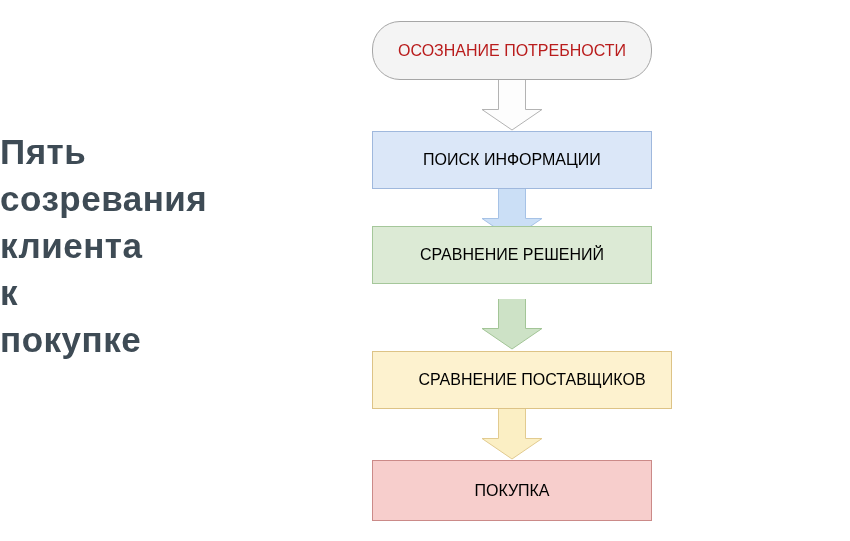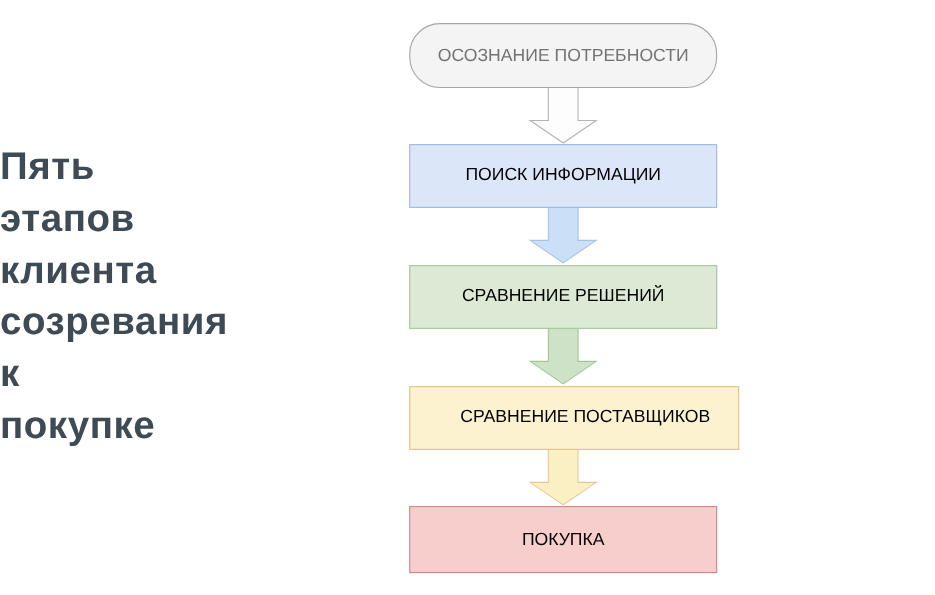--- a/index.html
+++ b/index.html
@@ -27,47 +27,46 @@
     position:absolute; left:0;
     width:278px;
     border:1px solid #999;
     display:flex; align-items:center; justify-content:center;
     text-align:center;
     font-size:16px;
     color:#000000;
   }
   .s1 { top:21px;  height:57px; }
   .s2 { top:131px; height:56px; }
-  .s3 { top:241px; height:56px; }
+  .s3 { top:226px; height:56px; }
   .s4 { top:351px; height:56px;padding-left:20px; }
   .s5 { top:460px; height:59px; }
   .arrow { position:absolute; left:108px; width:64px; height:51px; }
   .a1 { top:80px; }
   .a2 { top:189px; }
   .a3 { top:299px; }
   .a4 { top:409px; }
   .arrow svg { display:block; width:64px; height:51px; }
 </style>
 </head>
 <body>
 
 <div class="canvas">
 
   <div class="title" style="color: rgb(62, 75, 85);">
     <div>Пять</div>
-    <div>этапов</div>
+    <div>созревания</div>
     <div>клиента</div>
-    <div>созревания</div>
     <div>к</div>
     <div>покупке</div>
   </div>
 
   <div class="flow">
 
-    <div class="stage s1" style="background: rgb(244, 244, 244); border-color: rgb(166, 166, 166); color: #737373; border-radius: 28px;">
+    <div class="stage s1" style="background: rgb(244, 244, 244); border-color: rgb(166, 166, 166); color: #b91c1c; border-radius: 28px;">
       <span>ОСОЗНАНИЕ ПОТРЕБНОСТИ</span>
     </div>
 
     <div class="arrow a1">
       <svg viewBox="0 0 64 51" xmlns="http://www.w3.org/2000/svg">
         <path d="M 18.5 0 L 18.5 29.5 L 2 29.5 L 32 50 L 62 29.5 L 45.5 29.5 L 45.5 0" stroke-width="1" fill="#fdfdfd" stroke="#b3b3b3"></path>
       </svg>
     </div>
 
     <div class="stage s2" style="background: rgb(219, 231, 248); border-color: rgb(159, 184, 221); color: rgb(0, 0, 0); justify-content: center;">

